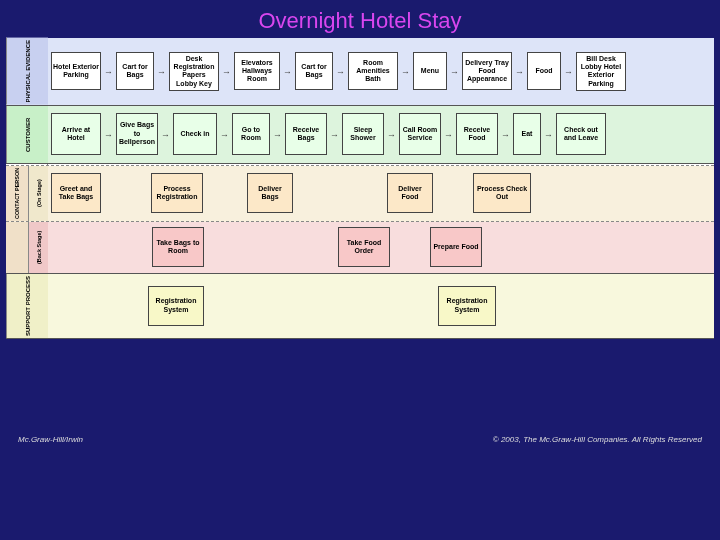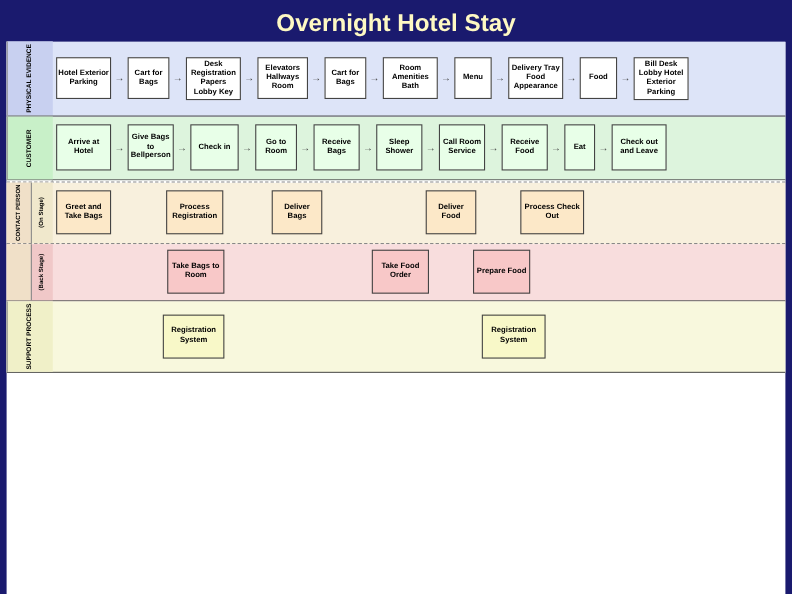--- a/index.html
+++ b/index.html
@@ -67,21 +67,21 @@
     .row-phys { min-height: 52px; background: #dde4f8; }
 
     .label-phys { background: #c8d0f0; }
 
   </style>
 </head>
 <body>
 
 <div style="width:720px;height:540px;display:flex;flex-direction:column;background:#1a1a6e;">
 
-  <div style="color:#fef9c3;font-size:22px;font-weight:bold;text-align:center;padding:8px 0 4px 0;font-family:Arial,sans-serif;">
+  <div style="color:#d946ef;font-size:22px;font-weight:normal;text-align:center;padding:8px 0 4px 0;font-family:Arial,sans-serif;">
     <span>Overnight Hotel Stay</span>
   </div>
 
   <div style="flex:1;background:white;margin:0 6px;display:flex;flex-direction:column;font-family:Arial,sans-serif;">
 
     <div class="grid-row row-phys" style="display:flex;border-bottom:1.5px solid #555;min-height:52px;background:#dde4f8;">
       <div class="section-label-cell label-phys" style="width:42px;flex-shrink:0;display:flex;align-items:center;justify-content:center;font-size:6px;font-weight:bold;writing-mode:vertical-rl;transform:rotate(180deg);text-align:center;border-right:1px solid #888;background:#c8d0f0;padding:2px;">PHYSICAL EVIDENCE</div>
       <div class="cells-container" style="flex:1;display:flex;align-items:center;padding:3px 2px;gap:1px;">
 
         <div class="c" style="width:52px;">
@@ -242,15 +242,19 @@
             <div class="item-box" style="width:56px;min-height:40px;background:#f8f8c8;">Registration System</div>
           </div>
         <div style="width:230px;"></div>
         <div class="c" style="width:60px;">
             <div class="item-box" style="width:58px;min-height:40px;background:#f8f8c8;">Registration System</div>
           </div>
 
       </div>
     </div>
 
+    <div style="flex:1;background:#1a1a6e;display:flex;align-items:center;justify-content:space-between;padding:3px 12px;min-height:24px;">
+      <span style="color:#dddddd;font-size:8px;font-style:italic;font-family:Arial,sans-serif;">Mc.Graw-Hill/Irwin</span>
+      <span style="color:#dddddd;font-size:8px;font-style:italic;font-family:Arial,sans-serif;">© 2003, The Mc.Graw-Hill Companies. All Rights Reserved</span>
+    </div>
 
   </div>
 </div>
 
 </body></html>

